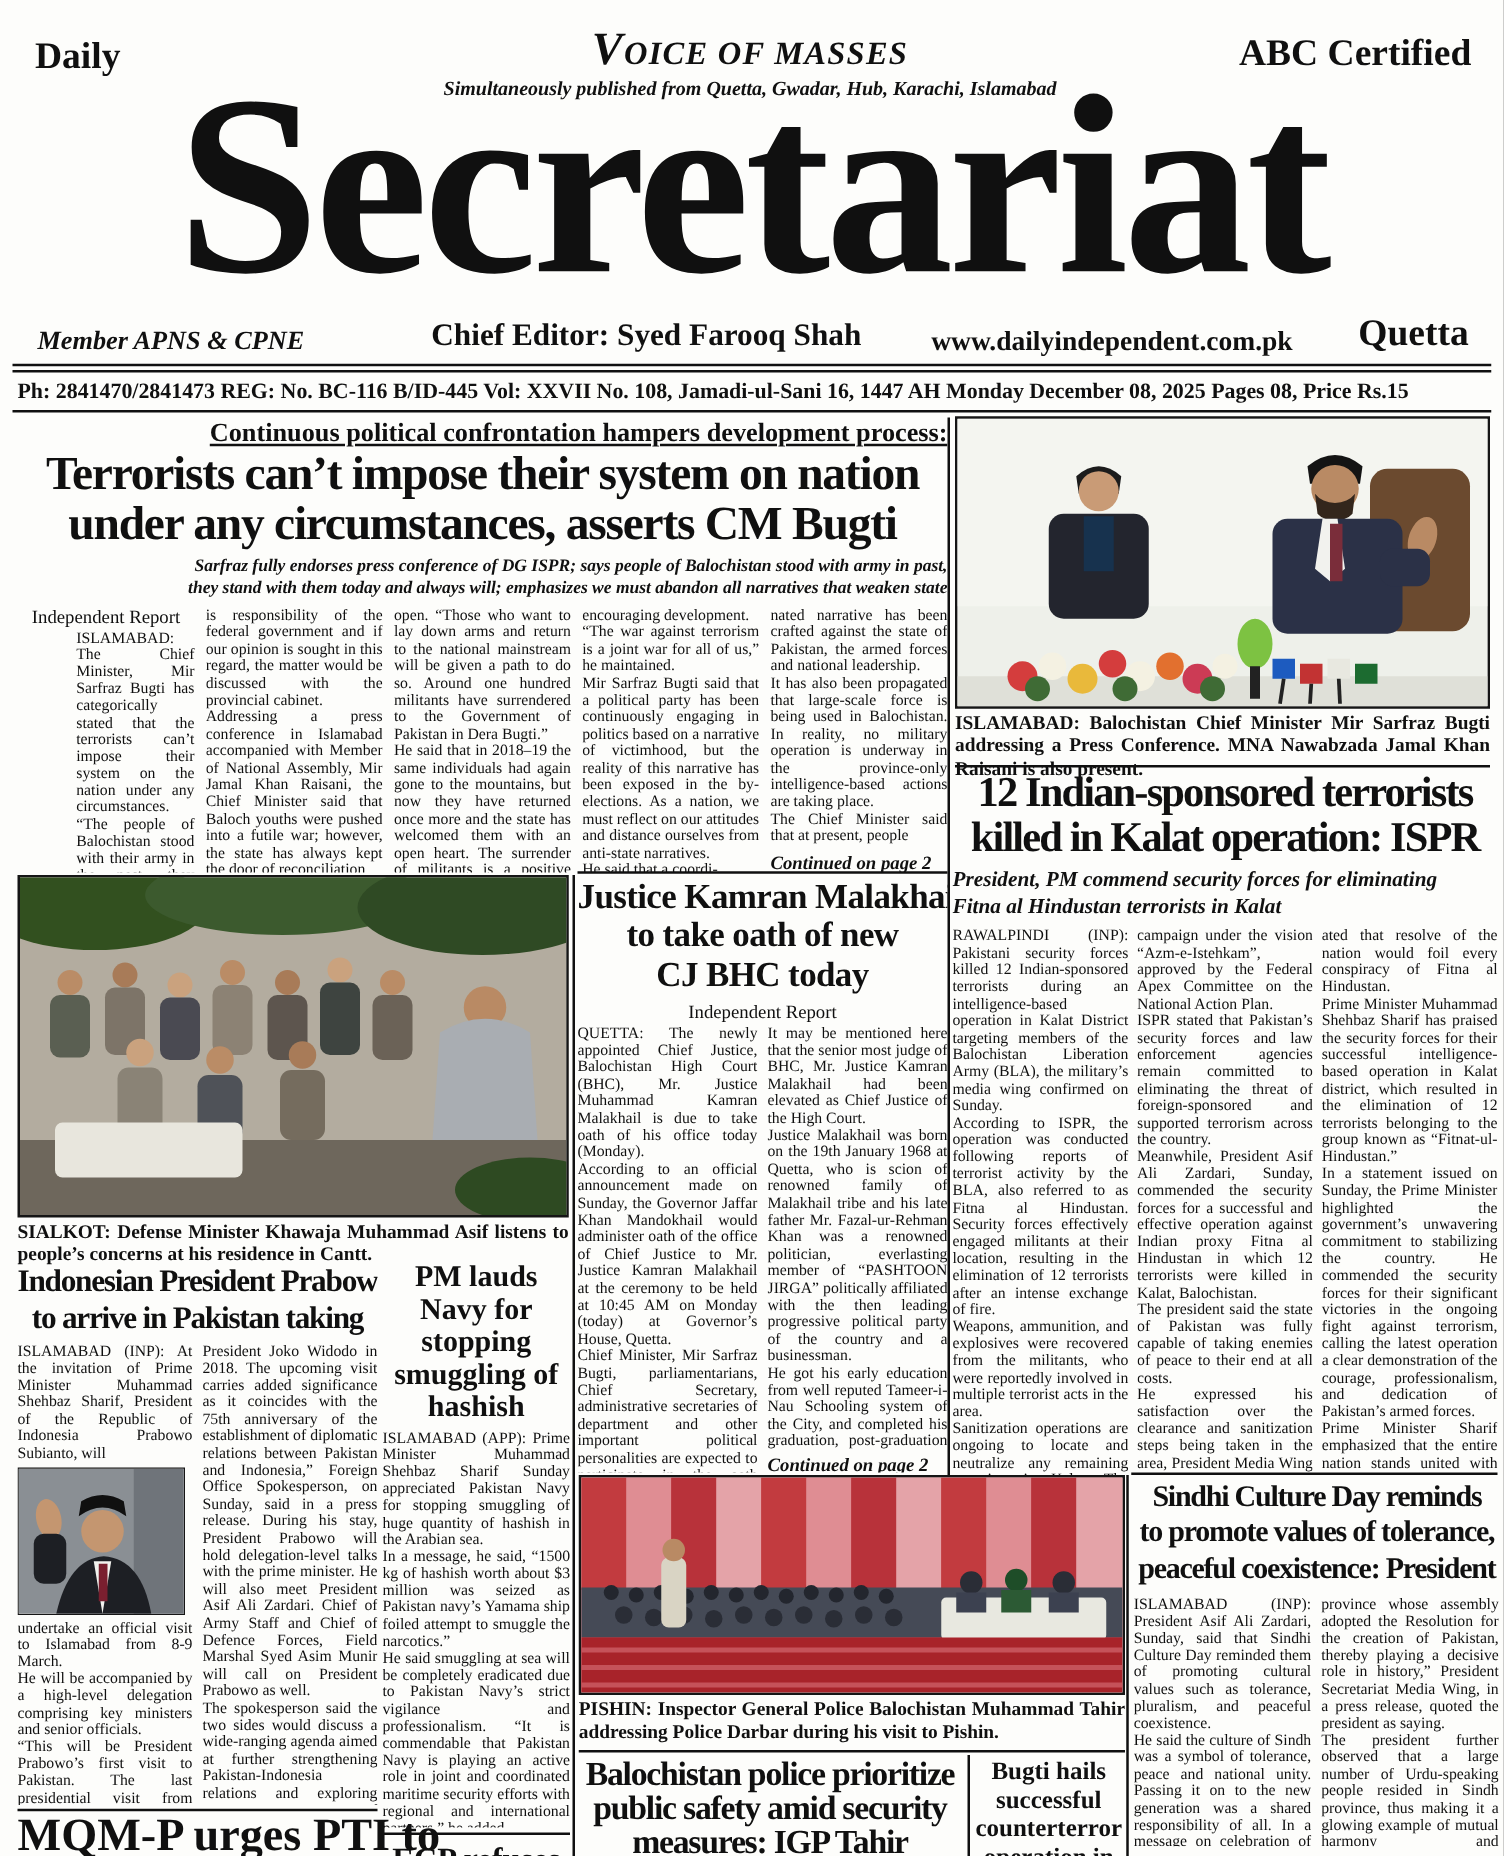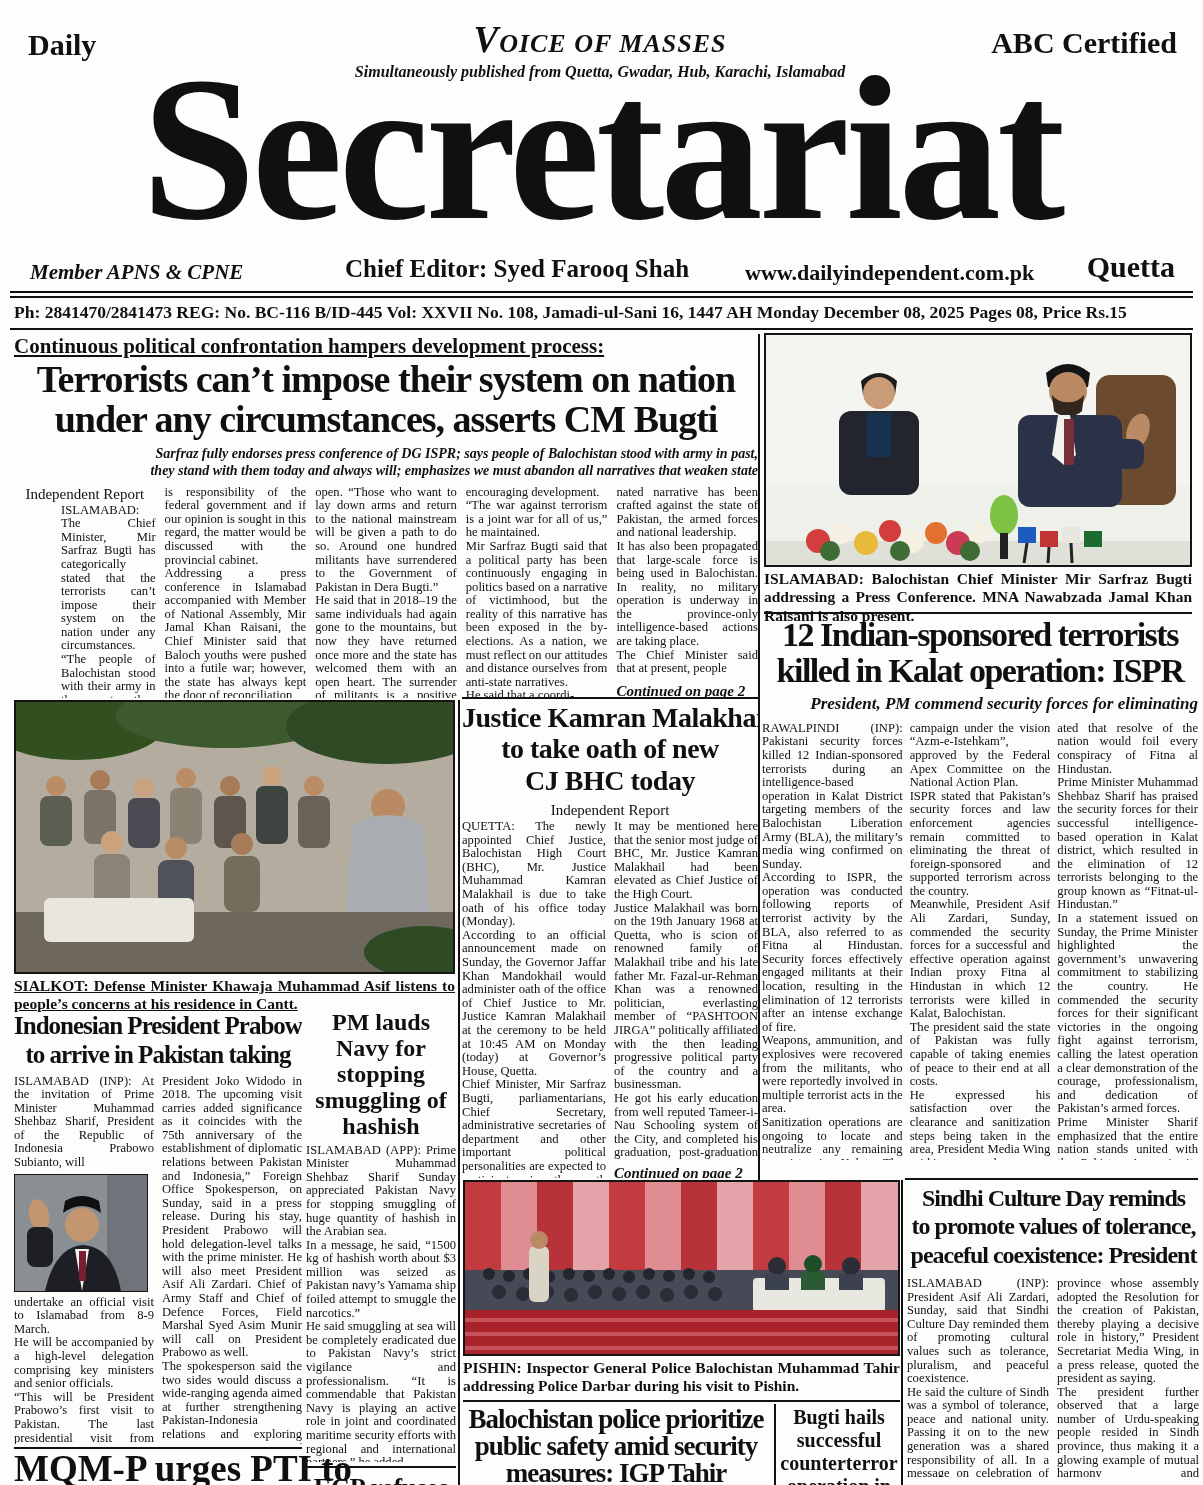--- a/index.html
+++ b/index.html
@@ -15,29 +15,29 @@
   .voice::first-letter{font-size:37px;}
   .pubfrom{font-size:16px;font-weight:bold;font-style:italic;margin-top:2px;}
   .abc{font-size:30px;font-weight:bold;}
   .mast-title{font-size:205px;font-weight:bold;line-height:.85;letter-spacing:-4px;white-space:nowrap;}
   .member{font-size:21px;font-weight:bold;font-style:italic;}
   .editor{font-size:25px;font-weight:bold;}
   .site{font-size:22px;font-weight:bold;}
   .city{font-size:30px;font-weight:bold;}
   .infoline{font-size:17.5px;font-weight:bold;white-space:nowrap;}
   
-  .kicker{font-size:21px;font-weight:bold;text-decoration:underline;text-align:left;}
+  .kicker{font-size:21px;font-weight:bold;text-decoration:underline;text-align:right;}
   .h-lead{font-size:38px;font-weight:bold;line-height:1.06;letter-spacing:-1px;text-align:center;white-space:nowrap;}
   .sub-lead{font-size:14px;font-weight:bold;font-style:italic;text-align:right;line-height:1.25;white-space:nowrap;}
   .byline{font-size:15px;font-weight:normal;text-align:center;margin-bottom:1px;}
   .bc{font-size:12.6px;line-height:1.08;text-align:justify;white-space:pre-line;overflow:hidden;}
   .continued{font-size:15px;font-weight:bold;font-style:italic;margin-top:5px;white-space:normal;}
   .caption{font-size:15.5px;font-weight:bold;line-height:1.18;text-align:justify;}
   .h-ispr{font-size:34px;font-weight:bold;line-height:1.05;letter-spacing:-1.5px;text-align:center;white-space:nowrap;}
-  .sub-ispr{font-size:17px;font-weight:bold;font-style:italic;text-align:right;line-height:1.2;white-space:nowrap;}
+  .sub-ispr{font-size:17px;font-weight:bold;font-style:italic;text-align:left;line-height:1.2;white-space:nowrap;}
   .h-justice{font-size:28px;font-weight:bold;line-height:1.12;letter-spacing:-.5px;text-align:center;white-space:nowrap;}
   .h-prabowo{font-size:25px;font-weight:bold;line-height:1.15;letter-spacing:-1px;text-align:center;white-space:nowrap;}
   .h-navy{font-size:24px;font-weight:bold;line-height:1.08;text-align:center;}
   .h-mqm{font-size:37px;font-weight:bold;line-height:1.05;text-align:center;white-space:nowrap;}
   .h-ecp{font-size:26px;font-weight:bold;line-height:1.1;text-align:center;}
   .h-igp{font-size:27px;font-weight:bold;line-height:1.0;letter-spacing:-1px;text-align:center;white-space:nowrap;}
   .h-bugti{font-size:20px;font-weight:bold;line-height:1.15;text-align:center;}
   .h-sindhi{font-size:24px;font-weight:bold;line-height:1.18;letter-spacing:-1px;text-align:center;white-space:nowrap;}
   .photo{border:2px solid #151515;display:block;}
   .cols{display:flex;}
@@ -143,20 +143,21 @@
       </g>
     </svg>
     <div class="caption" style="margin-top:3px;">ISLAMABAD: Balochistan Chief Minister Mir Sarfraz Bugti addressing a Press Conference. MNA Nawabzada Jamal Khan Raisani is also present.</div>
   </div>
   <div class="abs hr" style="left:764px;top:612px;width:428px;height:1.5px;"></div>
 
   <div class="abs" style="left:762px;top:617px;width:436px;height:563px;overflow:hidden;">
     <div class="h-ispr">12 Indian-sponsored terrorists</div>
     <div class="h-ispr">killed in Kalat operation: ISPR</div>
     <div class="sub-ispr" style="margin-top:6px;">President, PM commend security forces for eliminating</div>
+    <div class="sub-ispr">Fitna al Hindustan terrorists in Kalat</div>
     <div class="cols" style="gap:7px;margin-top:7px;">
       <div class="bc" style="width:141px;height:438px;">RAWALPINDI (INP): Pakistani security forces killed 12 Indian-sponsored terrorists during an intelligence-based operation in Kalat District targeting members of the Balochistan Liberation Army (BLA), the military’s media wing confirmed on Sunday.
 According to ISPR, the operation was conducted following reports of terrorist activity by the BLA, also referred to as Fitna al Hindustan. Security forces effectively engaged militants at their location, resulting in the elimination of 12 terrorists after an intense exchange of fire.
 Weapons, ammunition, and explosives were recovered from the militants, who were reportedly involved in multiple terrorist acts in the area.
 Sanitization operations are ongoing to locate and neutralize any remaining terrorists in Kalat. The military emphasized that this action is part of a broader counterterrorism</div>
       <div class="bc" style="width:141px;height:438px;">campaign under the vision “Azm-e-Istehkam”, approved by the Federal Apex Committee on the National Action Plan.
 ISPR stated that Pakistan’s security forces and law enforcement agencies remain committed to eliminating the threat of foreign-sponsored and supported terrorism across the country.
 Meanwhile, President Asif Ali Zardari, Sunday, commended the security forces for a successful and effective operation against Indian proxy Fitna al Hindustan in which 12 terrorists were killed in Kalat, Balochistan.
 The president said the state of Pakistan was fully capable of taking enemies of peace to their end at all costs.
 He expressed his satisfaction over the clearance and sanitization steps being taken in the area, President Media Wing said in a press release.
@@ -198,21 +199,21 @@
         <circle cx="226" cy="142" r="11" fill="#a87b58"></circle>
           <rect x="208" y="154" width="36" height="56" rx="9" fill="#756c5e"></rect>
       </g>
 
       <circle cx="372" cy="104" r="17" fill="#b98a64"></circle>
       <path d="M336 124 q36 -22 72 0 l6 86 -84 0 z" fill="#a9adb2"></path>
 
       <rect x="28" y="196" width="150" height="44" rx="6" fill="#e8e6dd"></rect>
       <ellipse cx="408" cy="250" rx="60" ry="26" fill="#2e4a22"></ellipse>
     </svg>
-    <div class="caption" style="margin-top:3px;text-decoration:underline;">SIALKOT: Defense Minister Khawaja Muhammad Asif listens to people’s concerns at his residence in Cantt.</div>
+    <div class="caption" style="margin-top:3px;">SIALKOT: Defense Minister Khawaja Muhammad Asif listens to people’s concerns at his residence in Cantt.</div>
   </div>
 
   <div class="abs vr" style="left:458px;top:700px;height:785px;width:1.5px;"></div>
   <div class="abs hr" style="left:462px;top:697px;width:296px;height:1.5px;"></div>
 
   <div class="abs" style="left:462px;top:702px;width:296px;height:476px;overflow:hidden;">
     <div class="h-justice">Justice Kamran Malakhail</div>
     <div class="h-justice">to take oath of new</div>
     <div class="h-justice">CJ BHC today</div>
     <div class="byline" style="margin-top:6px;">Independent Report</div>

